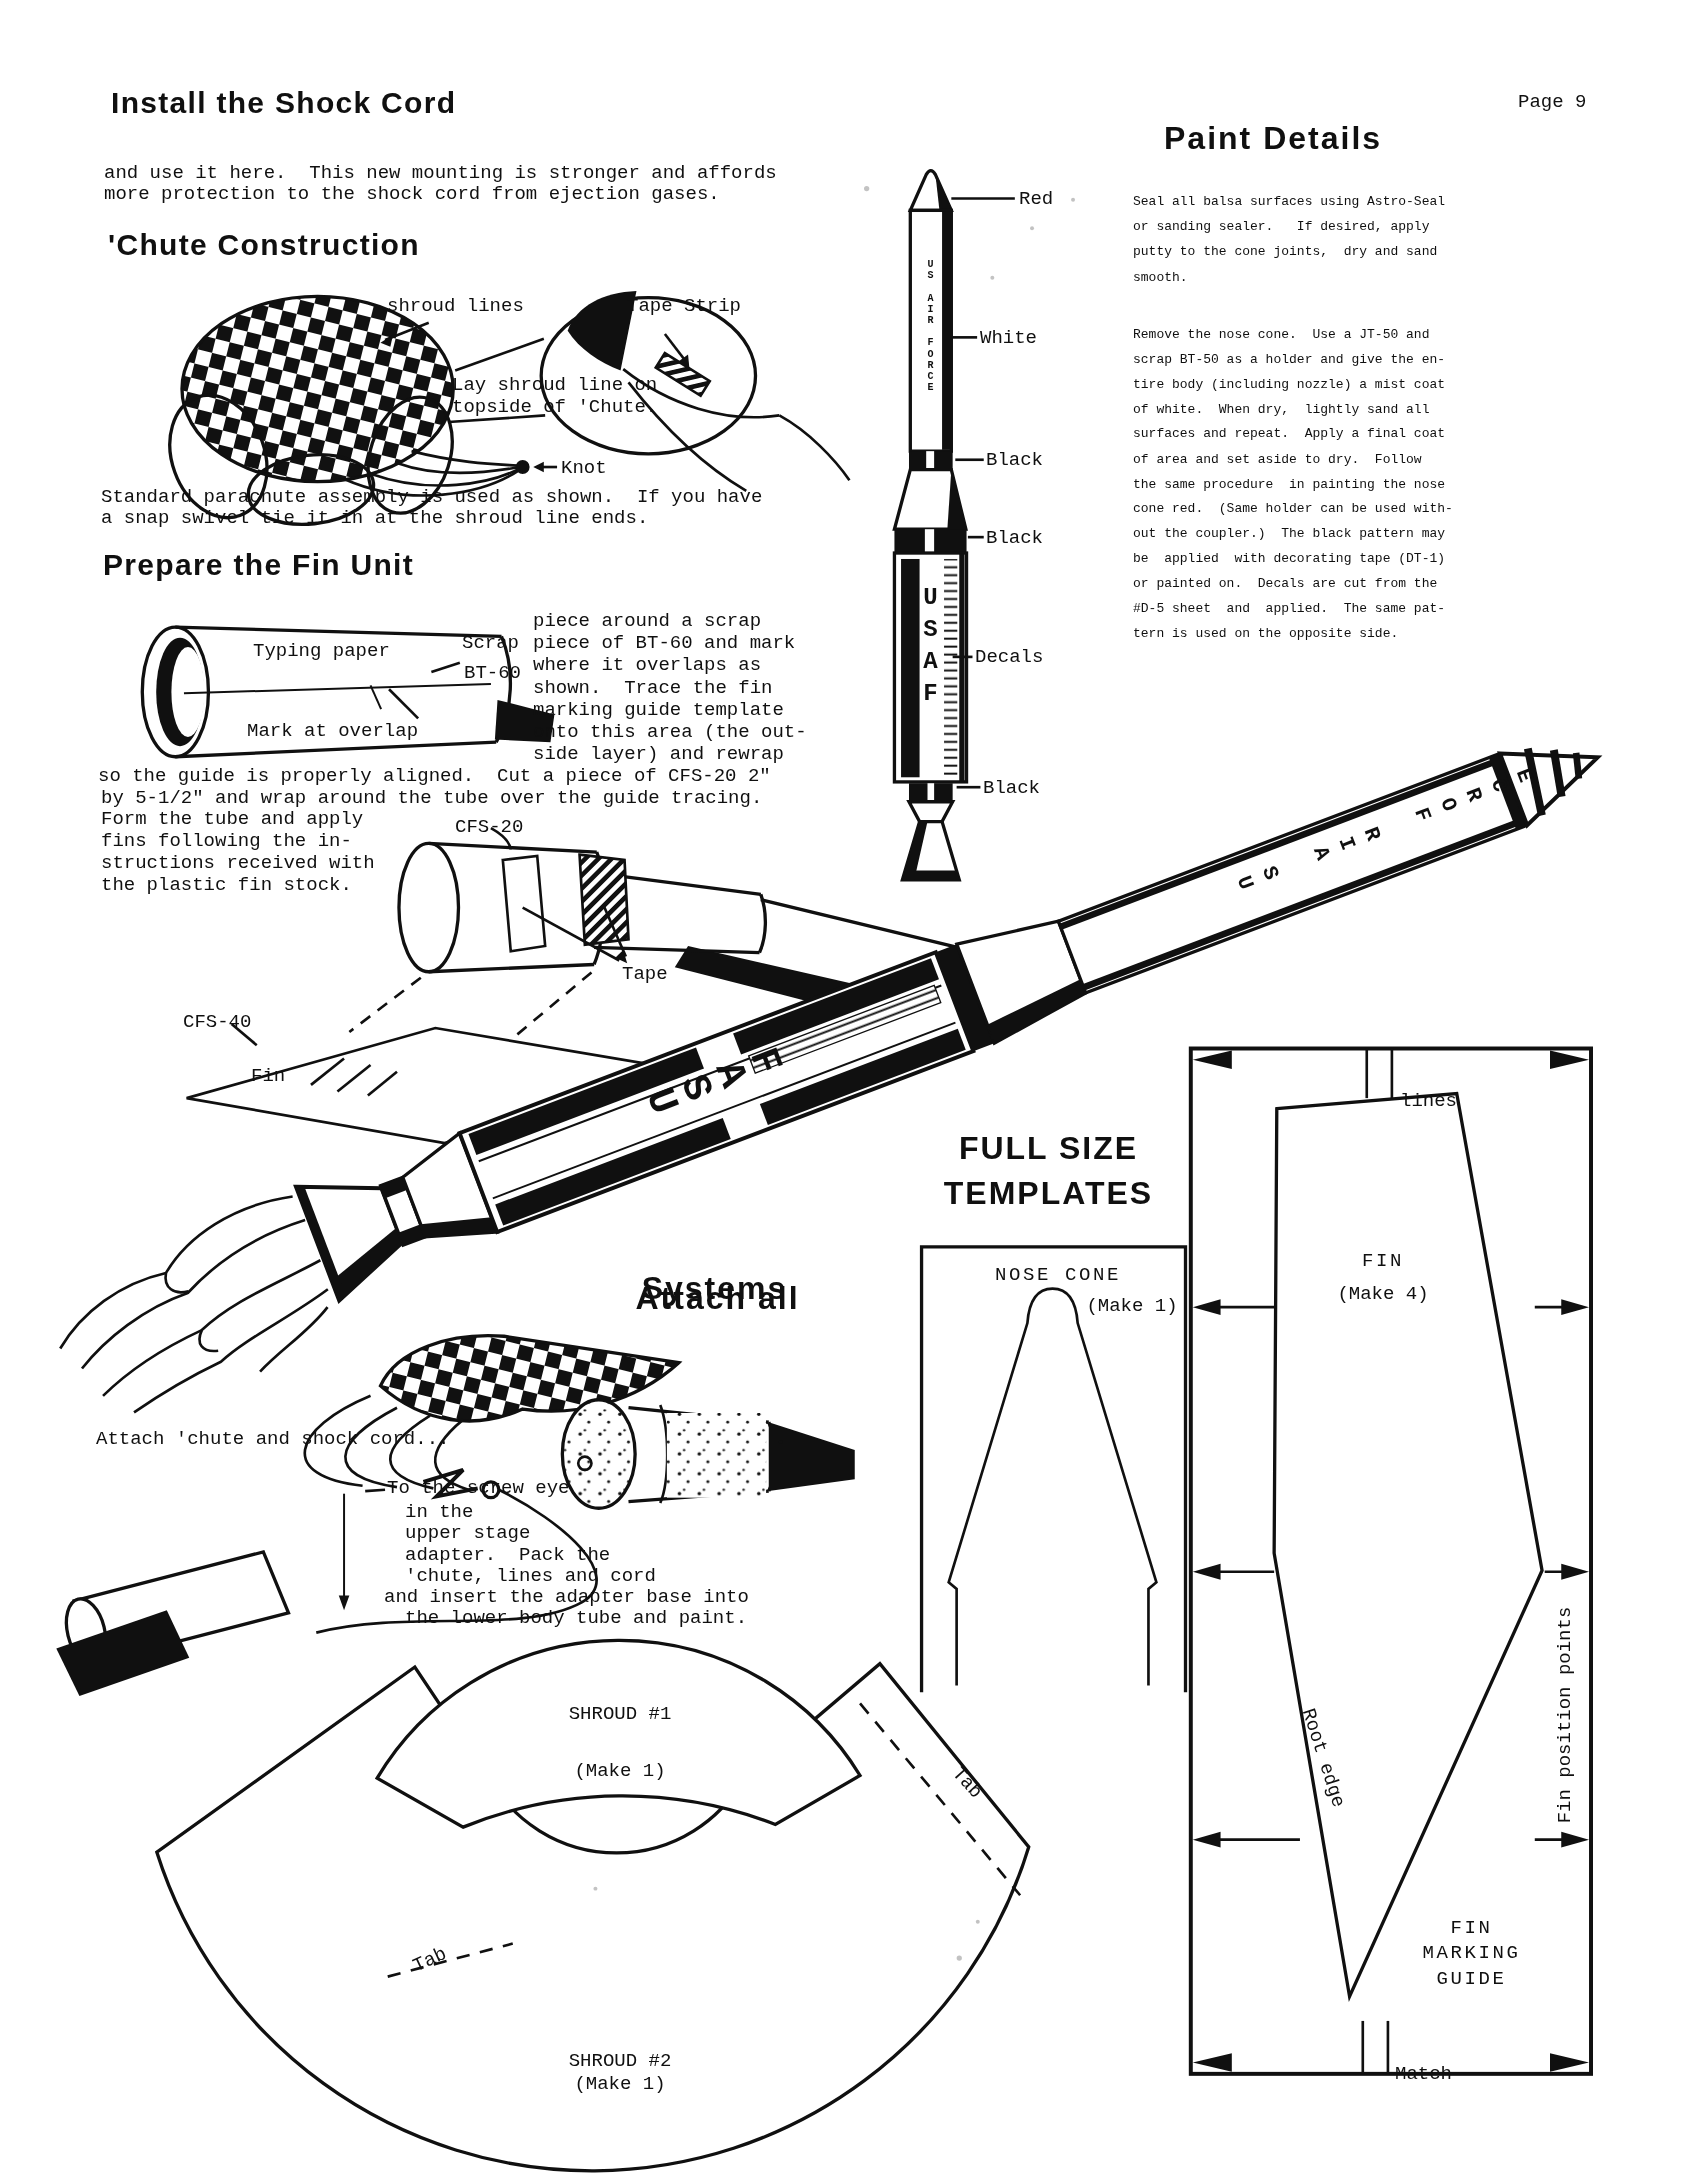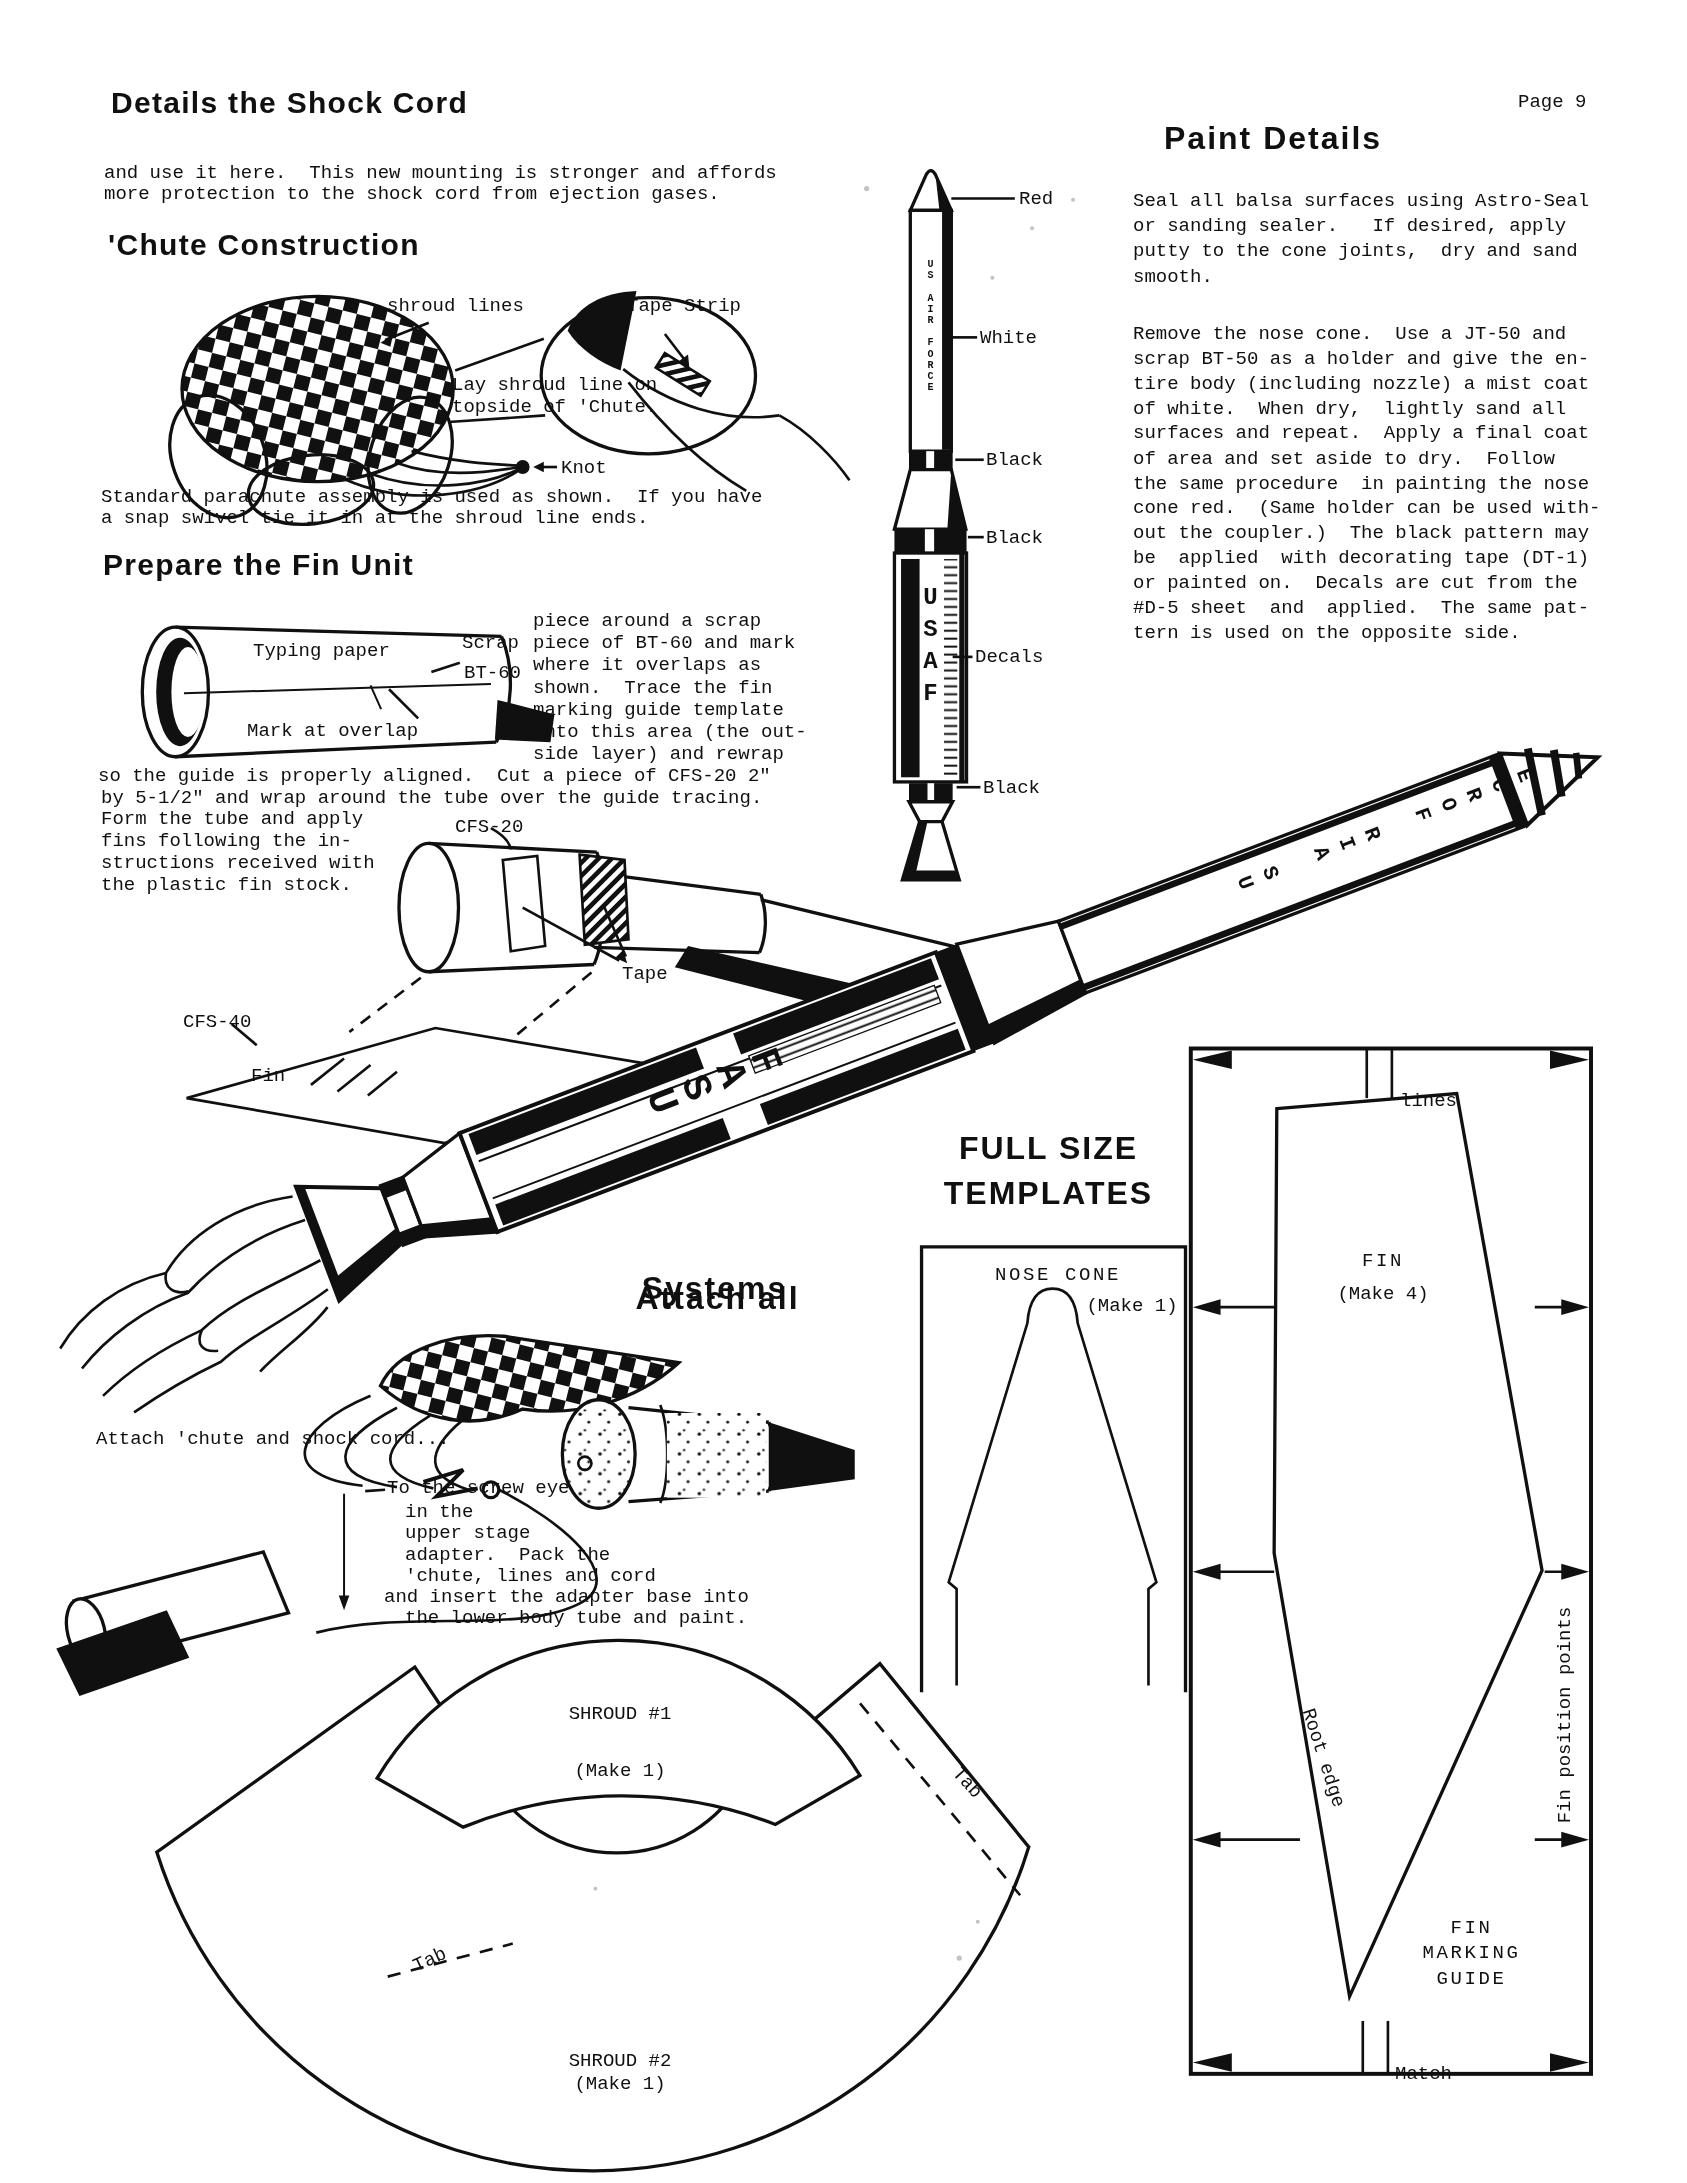--- a/index.html
+++ b/index.html
@@ -1,21 +1,21 @@
 <!DOCTYPE html>
 <html style="font-size:10.6px"><head>
 <meta charset="utf-8">
 <style>
   :root{ --ink:#101010; }
   html,body{margin:0;padding:0;background:#e8e8e4;}
   .page{position:relative;width:1687px;height:2183px;background:#ffffff;color:var(--ink);overflow:hidden;
         font-family:"Liberation Mono","DejaVu Sans Mono",monospace;}
   .abs{position:absolute;white-space:pre;}
   .m{font-size:19px;line-height:22px;letter-spacing:0;}
-  .m38{font-size:19px;line-height:25px;}
+  .m38{font-size:13px;line-height:25px;}
   .h{font-family:"Liberation Sans","DejaVu Sans",sans-serif;font-weight:700;font-size:30px;letter-spacing:1.3px;}
   .h2{font-family:"Liberation Sans","DejaVu Sans",sans-serif;font-weight:700;font-size:32px;letter-spacing:2px;}
   .ctr{text-align:center;}
   .rt{}
   svg{position:absolute;left:0;top:0;}
   .vstack .glyph{display:block;text-align:center;}
   .vs-sm{font-size:10px;line-height:11.2px;font-weight:700;width:17px;}
   .vs-big{font-size:24px;line-height:32px;font-weight:700;width:29px;}
   .rot90 .glyph{display:inline-block;transform:rotate(90deg);}
   .bigusaf{font-size:40px;font-weight:700;letter-spacing:13.2px;transform:rotate(-21deg);}
@@ -276,21 +276,21 @@
         <circle cx="1500" cy="420" r="3"></circle>
     <circle cx="1450" cy="2960" r="4"></circle>
         <circle cx="1478" cy="2905" r="3"></circle>
     <circle cx="900" cy="2855" r="3"></circle>
         <circle cx="1180" cy="2180" r="3"></circle>
   </g>
 </svg>
 
 <div class="abs m" style="left:1518px;top:91px">Page 9</div>
 
-<div class="abs h" style="left:111px;top:86px">Details the Shock Cord</div>
+<div class="abs h" style="left:111px;top:86px">Install the Shock Cord</div>
 <div class="abs m" style="left:104px;top:162px">and use it here.  This new mounting is stronger and affords</div>
 <div class="abs m" style="left:104px;top:183px">more protection to the shock cord from ejection gases.</div>
 
 <div class="abs h" style="left:108px;top:228px">'Chute Construction</div>
 <div class="abs m" style="left:387px;top:295px">shroud lines</div>
 <div class="abs m" style="left:627px;top:295px">Tape Strip</div>
 <div class="abs m" style="left:452px;top:374px">Lay shroud line on</div>
 <div class="abs m" style="left:452px;top:396px">topside of 'Chute.</div>
 <div class="abs m" style="left:561px;top:457px">Knot</div>
 <div class="abs m" style="left:101px;top:486px">Standard parachute assembly is used as shown.  If you have</div>

